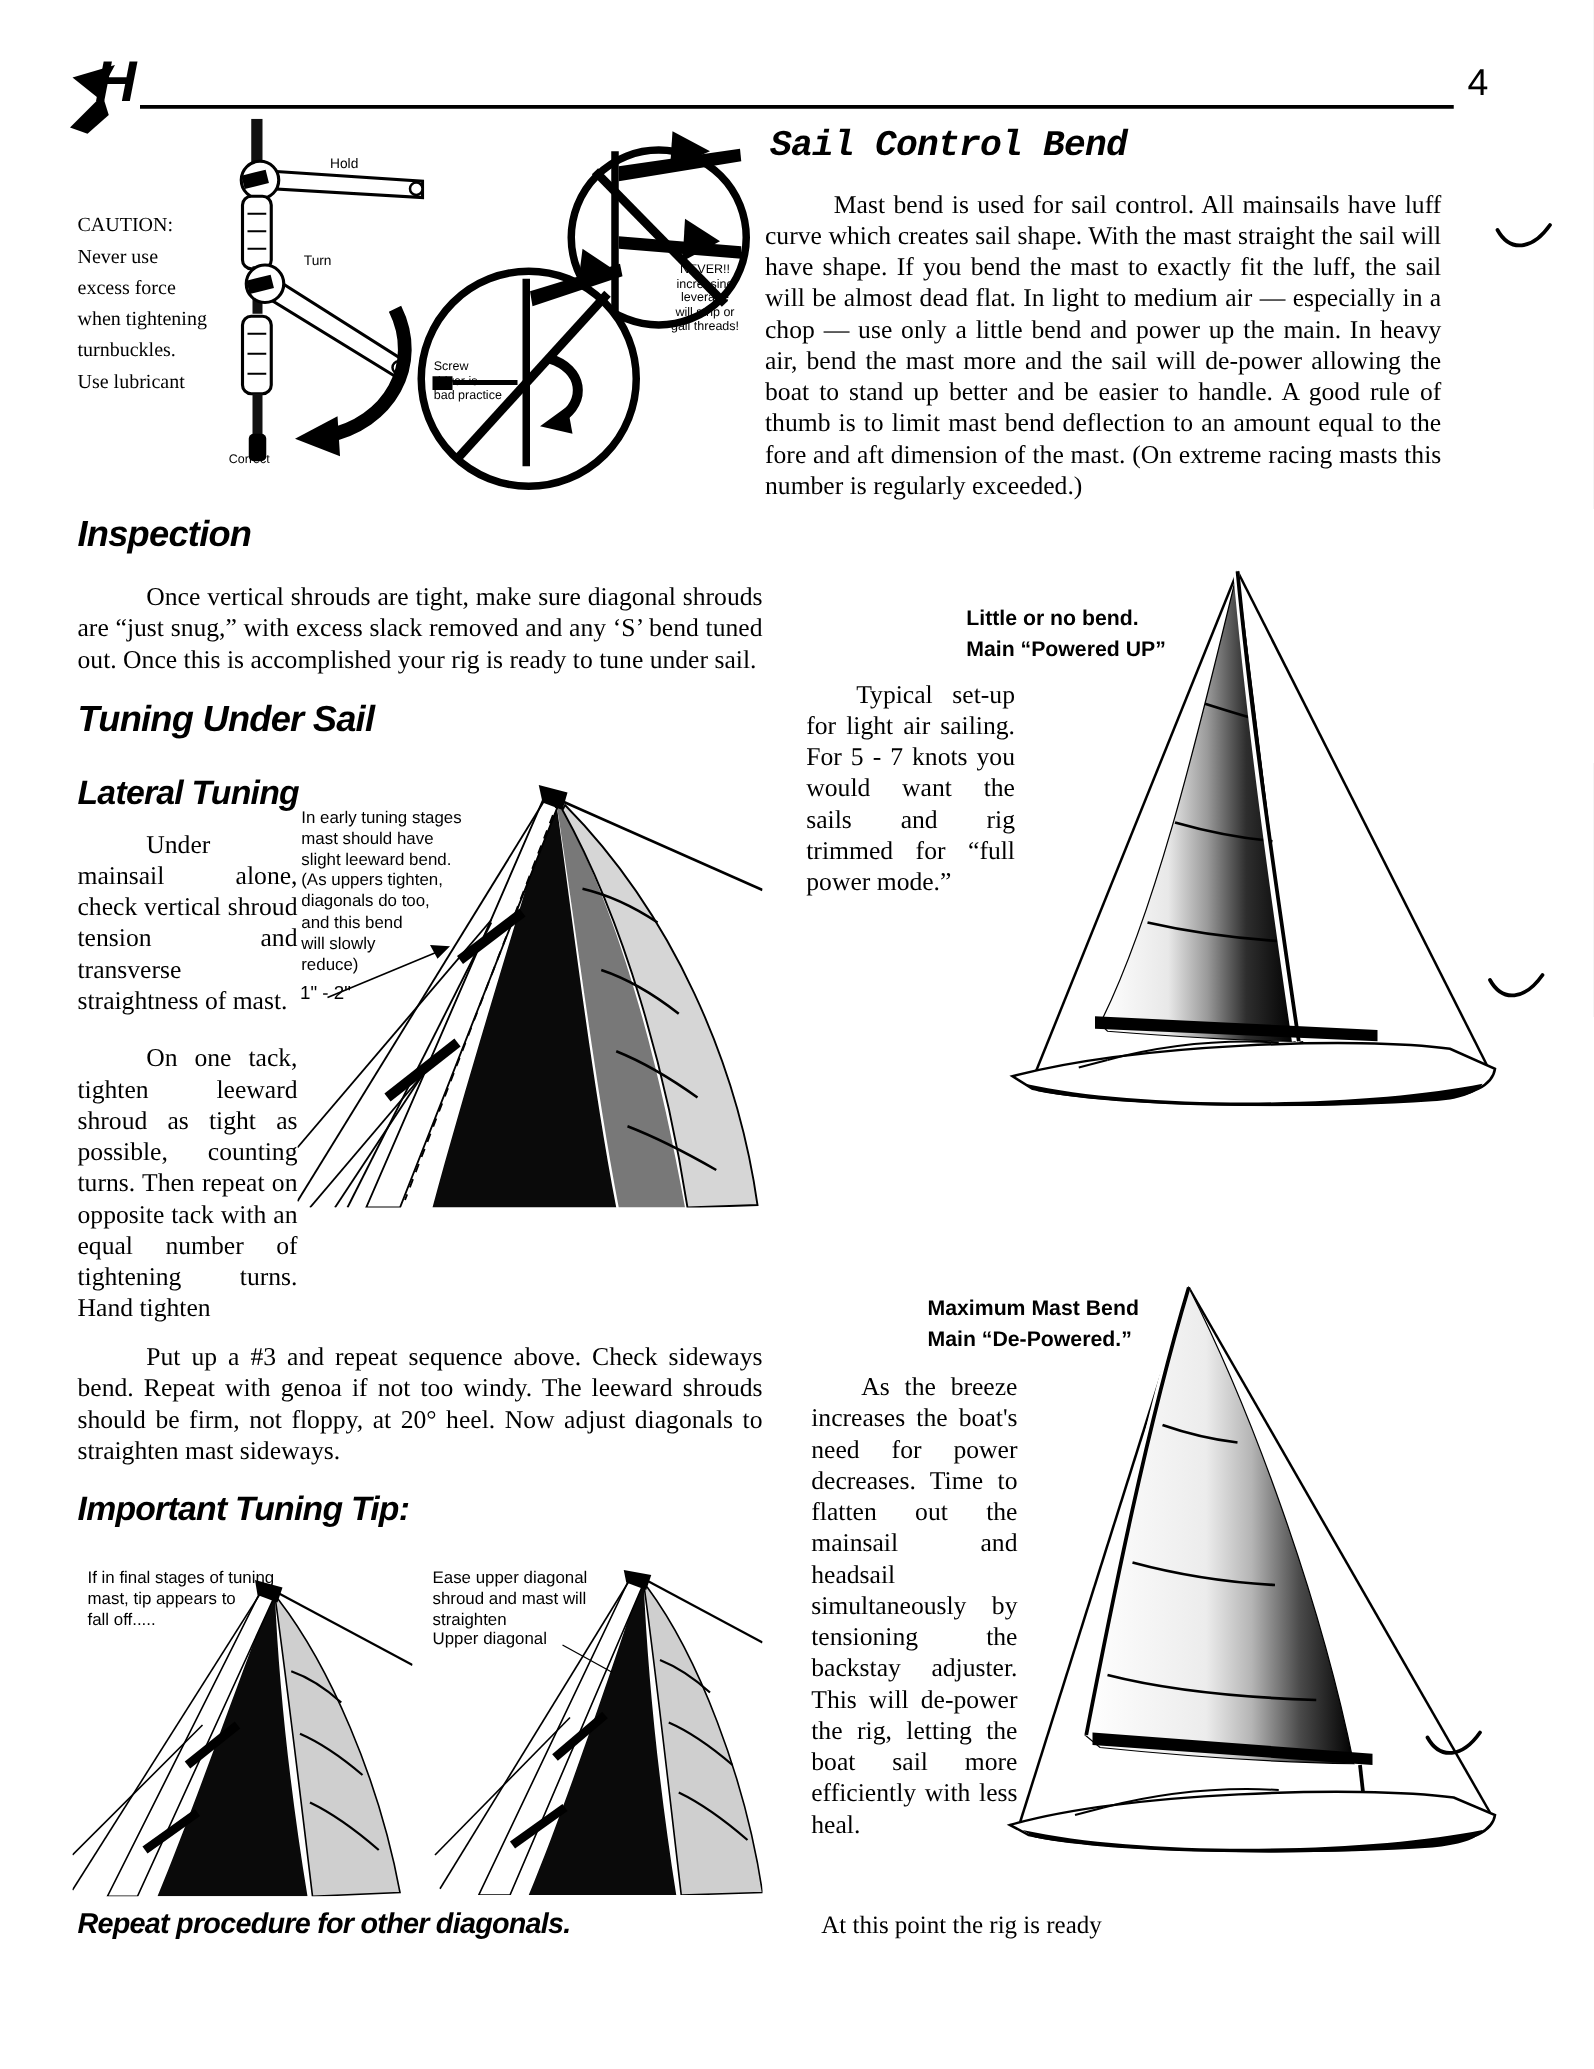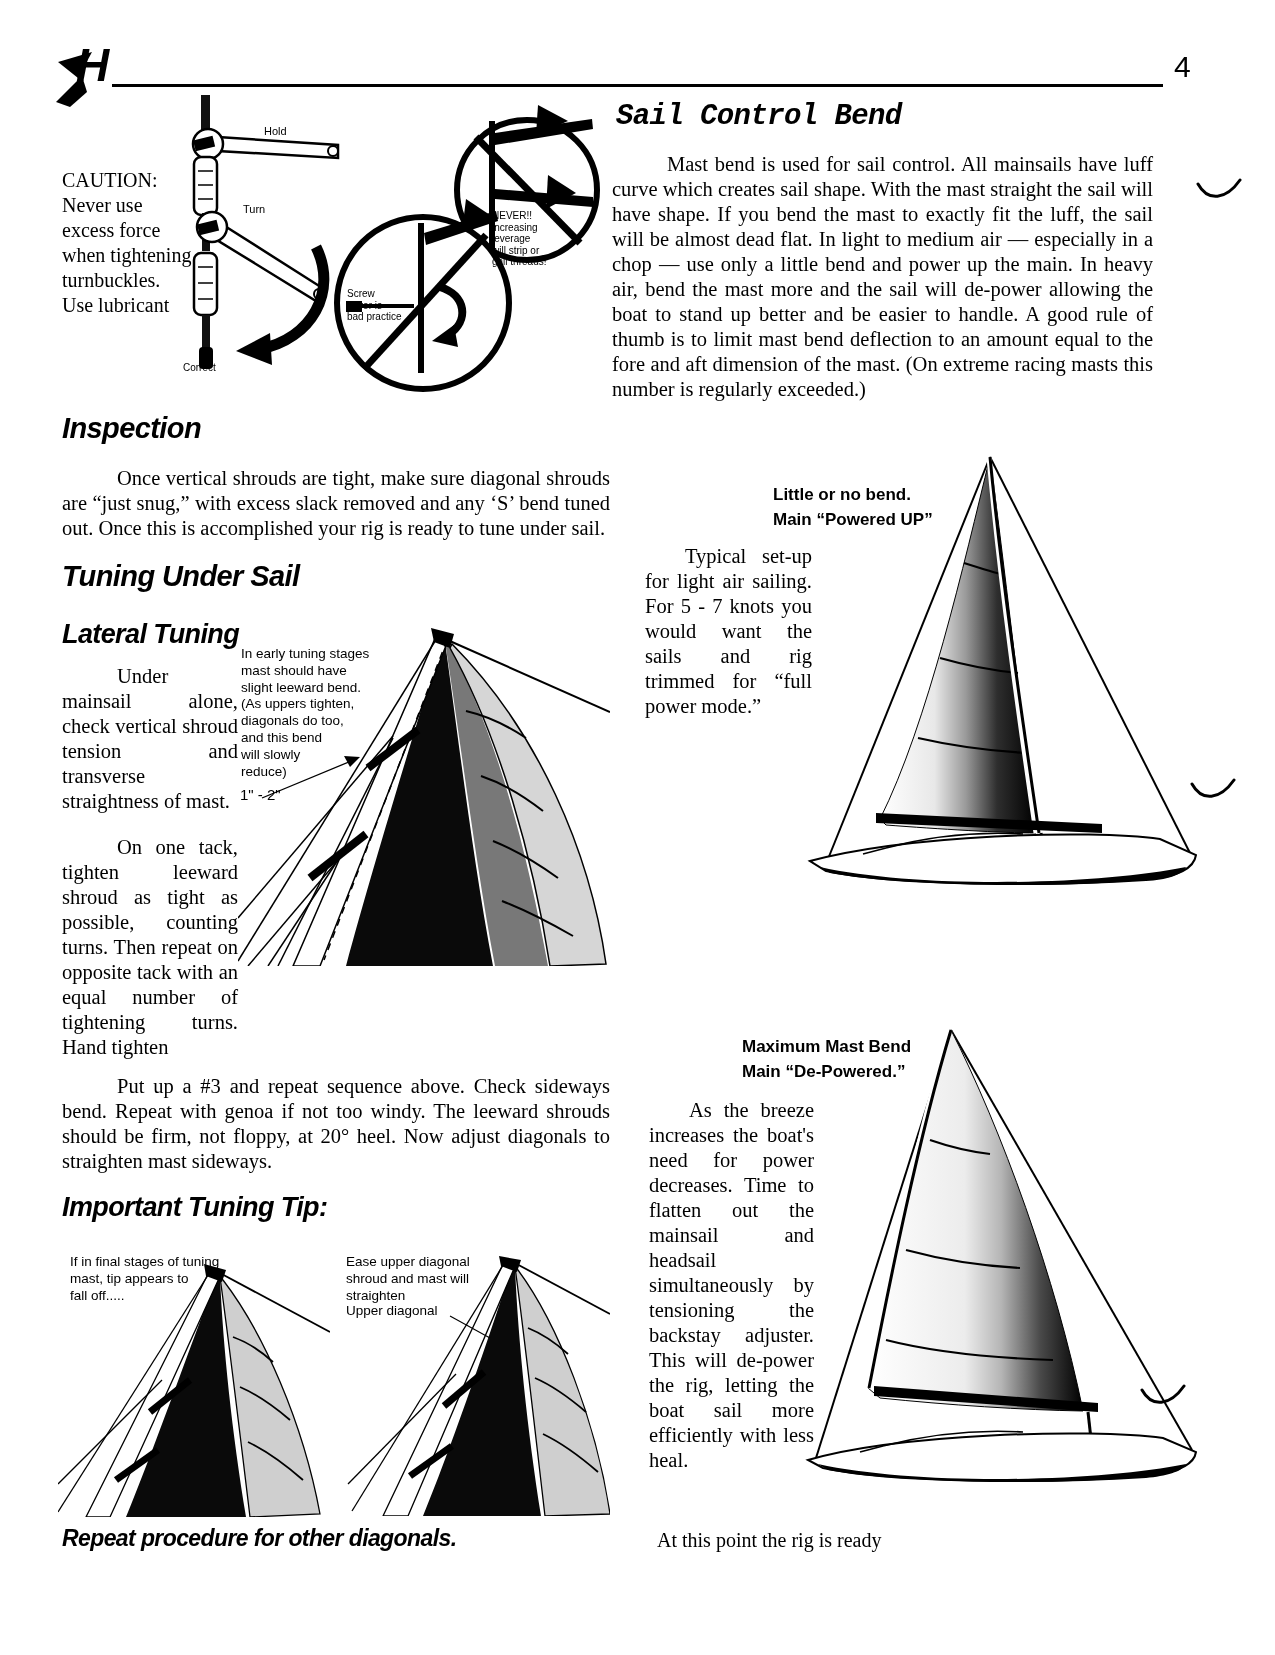--- a/index.html
+++ b/index.html
@@ -12,21 +12,21 @@
   .indent{text-indent:55px;}
   .heading{font-family:"Liberation Sans","DejaVu Sans",sans-serif;font-weight:bold;font-style:italic;letter-spacing:-0.6px;}
   .h30{font-size:29px;}
   .h27{font-size:27px;}
   .h23{font-size:23px;}
   .annot{font-family:"Liberation Sans","DejaVu Sans",sans-serif;font-size:13.5px;line-height:16.8px;}
   .pre{white-space:pre-line;}
   .cap{font-family:"Liberation Sans","DejaVu Sans",sans-serif;font-weight:bold;font-size:17px;line-height:25px;}
   .lbl{font-family:"Liberation Sans","DejaVu Sans",sans-serif;font-size:11px;}
   .tiny{font-family:"Liberation Sans","DejaVu Sans",sans-serif;font-size:10px;line-height:11.5px;}
-  .caution{font-size:20px;line-height:25px;text-align:left;}
+  .caution{font-size:16px;line-height:25px;text-align:left;}
   .pagenum{font-family:"Liberation Sans","DejaVu Sans",sans-serif;font-size:30px;}
   .logoH{font-family:"Liberation Sans","DejaVu Sans",sans-serif;font-weight:bold;font-style:italic;font-size:46px;line-height:46px;}
   svg{display:block;}
 </style>
 </head>
 <body>
 
 <div id="page">
 
   <svg class="abs" style="left:56px;top:50px;" width="42" height="58" viewBox="0 0 42 58">
@@ -81,21 +81,21 @@
     <polygon points="326,104 350,120 322,136" fill="#000"></polygon>
     <rect x="206" y="206" width="16" height="11" fill="#000"></rect>
     <line x1="222" y1="211" x2="274" y2="211" stroke="#000" stroke-width="4"></line>
     <path d="M 300,192 C 326,200 330,226 308,240" fill="none" stroke="#000" stroke-width="8"></path>
     <polygon points="292,246 314,230 318,252" fill="#000"></polygon>
     <line x1="224" y1="274" x2="346" y2="140" stroke="#000" stroke-width="7"></line>
   </svg>
   <div class="abs lbl" style="left:240px;top:125px;padding-left:24px;">Hold</div>
   <div class="abs lbl" style="left:243px;top:203px;">Turn</div>
   <div class="abs tiny" style="left:183px;top:362px;">Correct</div>
-  <div class="abs tiny pre" style="left:492px;top:210px;width:112px;">NEVER!!
+  <div class="abs tiny pre" style="left:508px;top:210px;width:112px;text-align:center;">NEVER!!
 increasing
 leverage
 will strip or
 gall threads!</div>
   <div class="abs tiny pre" style="left:347px;top:288px;width:90px;">Screw
 driver is
 bad practice</div>
 
   <div class="abs serif caution pre" style="left:62px;top:168px;width:170px;">CAUTION:
 Never use

